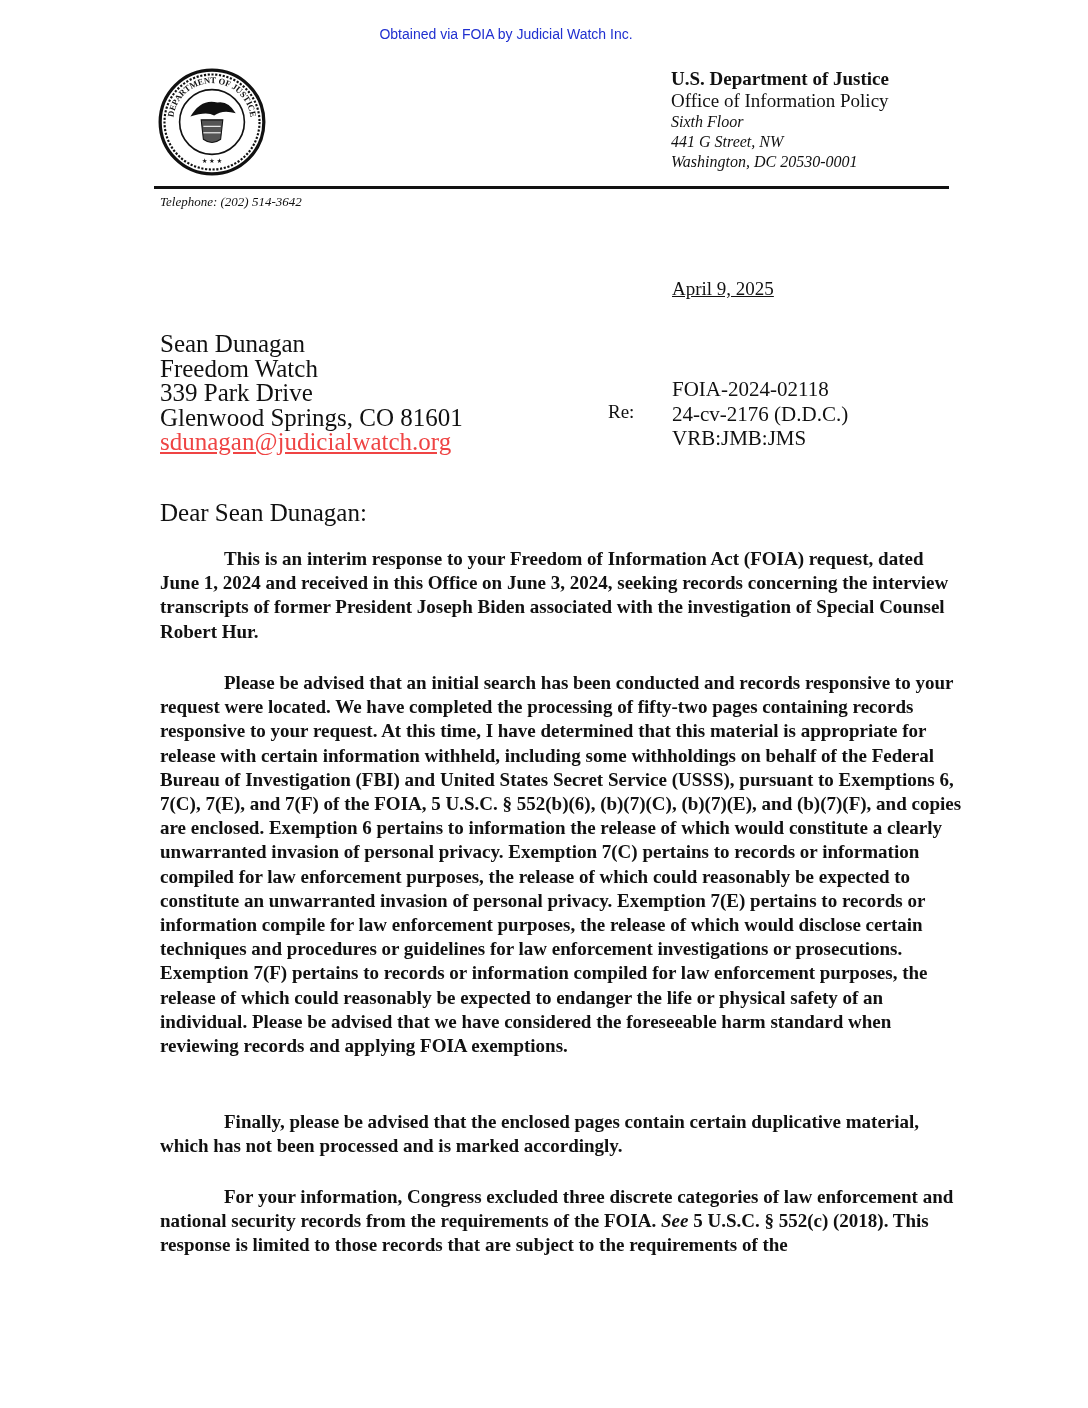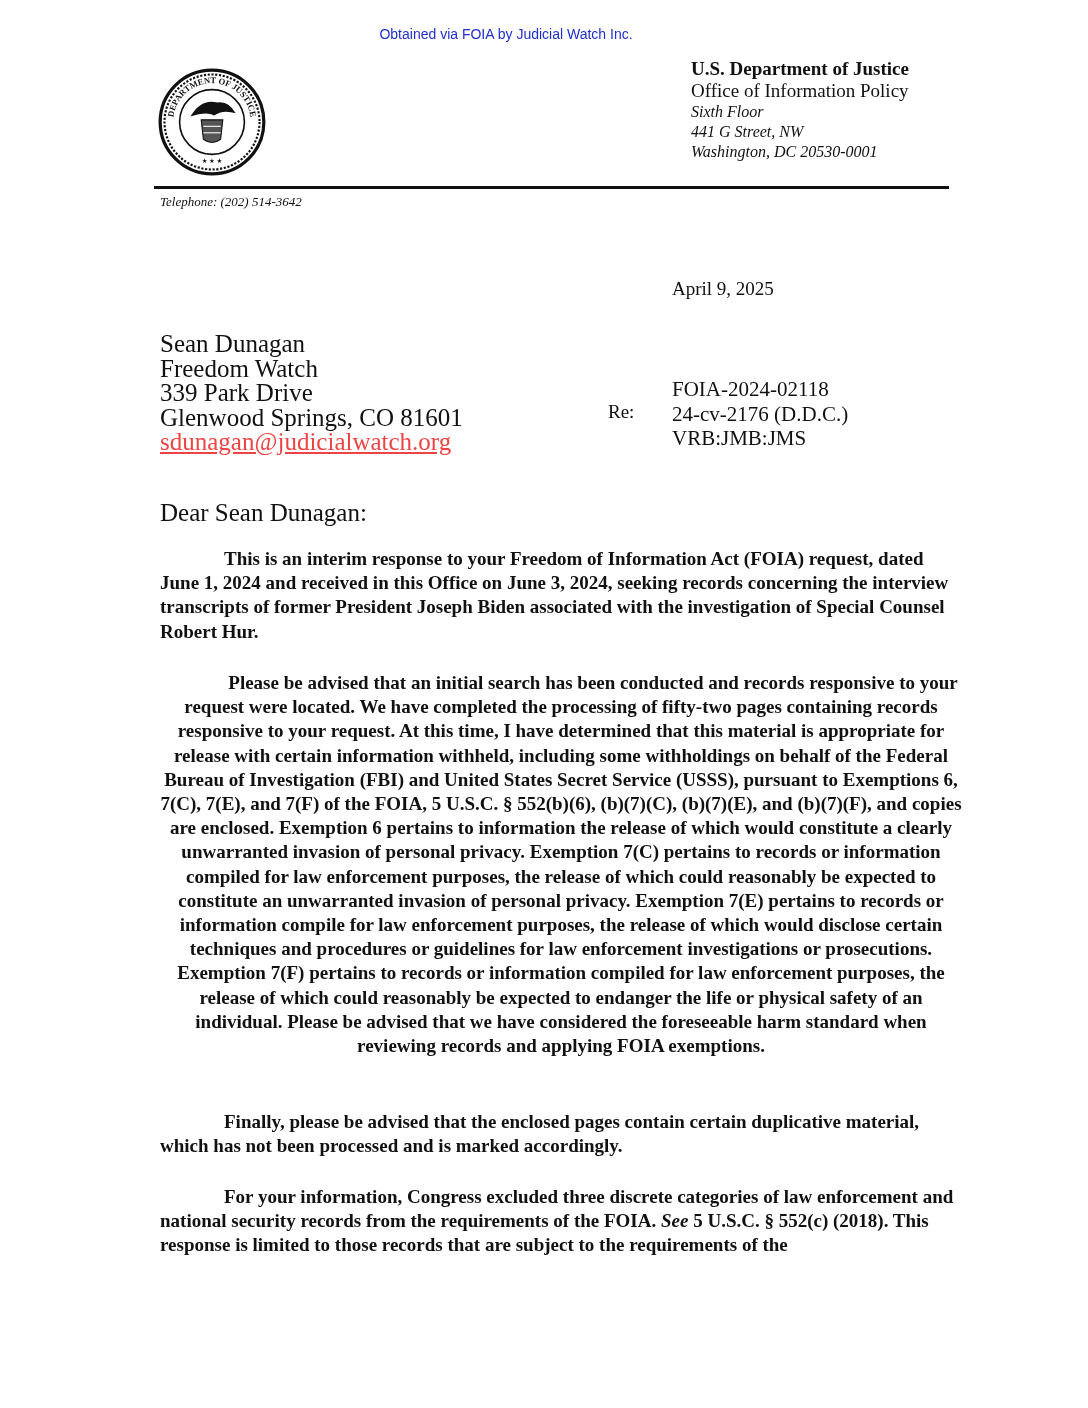--- a/index.html
+++ b/index.html
@@ -1,36 +1,36 @@
 <!DOCTYPE html>
 <html><head>
 <meta charset="utf-8">
 <style>
   html, body { margin:0; padding:0; background:#ffffff; }
   body { width:1088px; height:1408px; position:relative; overflow:hidden;
          font-family:"Liberation Serif", "DejaVu Serif", serif; color:#111; }
   .watermark { position:absolute; top:26px; left:0; width:1012px; text-align:center;
                font-family:"Liberation Sans", "DejaVu Sans", sans-serif; font-size:14px; color:#1f2fd0; }
   .seal { position:absolute; left:158px; top:68px; width:108px; height:108px; }
-  .letterhead { position:absolute; left:671px; top:58px; line-height:1.15;margin-left:20px; }
+  .letterhead { position:absolute; left:671px; top:68px; line-height:1.15; }
   .lh-dept { font-weight:bold; font-size:19px; }
   .lh-office { font-size:19px; }
   .lh-addr { font-style:italic; font-size:16px; line-height:20px; }
   .rule { position:absolute; left:154px; top:186px; width:795px; height:3px; background:#111; }
   .phone { position:absolute; left:160px; top:194px; font-style:italic; font-size:13px; }
-  .date { position:absolute; left:672px; top:278px; font-size:19px; }
+  .date { position:absolute; left:672px; top:278px; font-size:19px;text-decoration:underline; }
   .addr { position:absolute; left:160px; top:332px; font-size:25px; line-height:24.5px; }
   .addr a { color:#ef4444; text-decoration:underline; }
   .re-label { position:absolute; left:608px; top:401px; font-size:19px; }
   .re-block { position:absolute; left:672px; top:377px; font-size:21px; line-height:24.5px; }
   .salutation { position:absolute; left:160px; top:499px; font-size:25px; }
   .body-text { position:absolute; left:160px; width:802px; font-size:19px; line-height:24.2px; }
   .body-text p { margin:0; text-indent:64px;font-weight:bold; }
   .p1 { top:547px; }
-  .p2 { top:671px;text-align:center; }
+  .p2 { top:671px; }
   .p3 { top:1110px; }
   .p4 { top:1185px; }
 </style>
 </head>
 <body>
 
 <div class="watermark">Obtained via FOIA by Judicial Watch Inc.</div>
 
 <svg class="seal" viewBox="0 0 100 100">
   <circle cx="50" cy="50" r="48" fill="#fff" stroke="#111" stroke-width="3"></circle>

